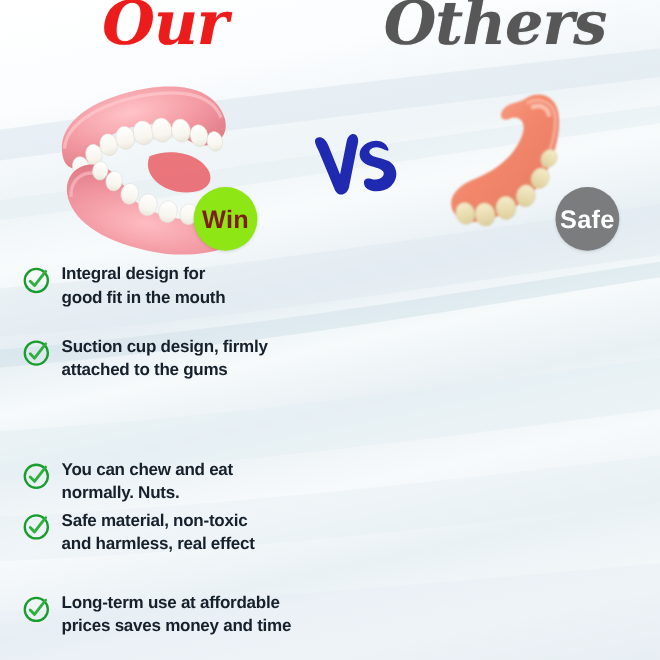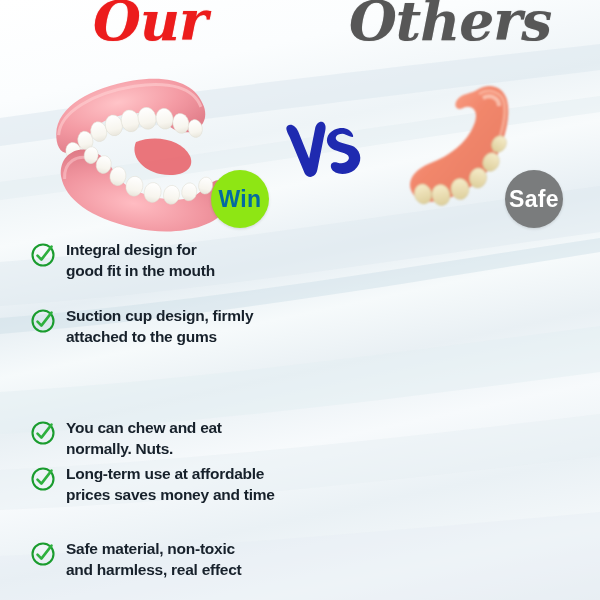--- a/index.html
+++ b/index.html
@@ -73,23 +73,22 @@
     border-radius:50%;
     display:flex; align-items:center; justify-content:center;
     font-family:"Liberation Sans", sans-serif;
     font-weight:bold;
     font-size:23px;
     letter-spacing:.3px;
   }
   #badge-win {
     left:176px; top:170px; width:58px; height:58px;
     background:#8ee614;
-    color:#0369a1;
+    color:#7f1d1d;
     box-shadow:0 1px 3px rgba(0,0,0,.13);
-    margin-left:35px;
   }
   #badge-fail {
     left:505px; top:170px; width:58px; height:58px;
     background:#7a7c7d;
     color:#ffffff;
     box-shadow:0 1px 3px rgba(0,0,0,.13);
   }
 
   
   #vs-mark {
@@ -111,21 +110,21 @@
     height:56px;
     display:flex;
   }
   .row:nth-child(1){ top:2px; }
   .row:nth-child(2){ top:68px; }
   .row:nth-child(3){ top:151px;margin-top:29px; }
   .row:nth-child(4){ top:226px; }
   .row:nth-child(5){ top:301px; }
 
   .cell { display:flex; align-items:flex-start; }
-  .cell-pro { width:340px; padding-left:30px; }
+  .cell-pro { width:340px; padding-left:20px; }
   .cell-con { width:260px; padding-left:0px; }
 
   .mark { flex:0 0 auto; position:relative; }
   .mark svg { display:block; }
   .mark-check { width:26px; height:26px; margin-top:2px; margin-right:10px; }
 
   .txt {
     font-family:"Liberation Sans", sans-serif;
     line-height:1.33;
     white-space:pre-line;
@@ -336,40 +335,40 @@
     </div>
 
     <div class="row">
       <div class="cell cell-pro">
         <span class="mark mark-check">
           <svg viewBox="0 0 26 26" aria-hidden="true">
             <circle cx="13" cy="13" r="10.5" fill="none" stroke="#1a9c2e" stroke-width="2.1"></circle>
             <path d="M7.5,13.6 L11.4,17.6 L21.5,4.6" fill="none" stroke="#2eb03e" stroke-width="2.6" stroke-linecap="round" stroke-linejoin="round"></path>
           </svg>
         </span>
+        <span class="txt txt-pro">Safe material, non-toxic
+and harmless, real effect</span>
+      </div>
+      <div class="cell cell-con">
+        
+        
+      </div>
+    </div>
+
+    <div class="row">
+      <div class="cell cell-pro">
+        <span class="mark mark-check">
+          <svg viewBox="0 0 26 26" aria-hidden="true">
+            <circle cx="13" cy="13" r="10.5" fill="none" stroke="#1a9c2e" stroke-width="2.1"></circle>
+            <path d="M7.5,13.6 L11.4,17.6 L21.5,4.6" fill="none" stroke="#2eb03e" stroke-width="2.6" stroke-linecap="round" stroke-linejoin="round"></path>
+          </svg>
+        </span>
         <span class="txt txt-pro">Long-term use at affordable
 prices saves money and time</span>
       </div>
       <div class="cell cell-con">
         
         
       </div>
     </div>
 
-    <div class="row">
-      <div class="cell cell-pro">
-        <span class="mark mark-check">
-          <svg viewBox="0 0 26 26" aria-hidden="true">
-            <circle cx="13" cy="13" r="10.5" fill="none" stroke="#1a9c2e" stroke-width="2.1"></circle>
-            <path d="M7.5,13.6 L11.4,17.6 L21.5,4.6" fill="none" stroke="#2eb03e" stroke-width="2.6" stroke-linecap="round" stroke-linejoin="round"></path>
-          </svg>
-        </span>
-        <span class="txt txt-pro">Safe material, non-toxic
-and harmless, real effect</span>
-      </div>
-      <div class="cell cell-con">
-        
-        
-      </div>
-    </div>
-
   </div>
 </div>
 
 </body></html>

